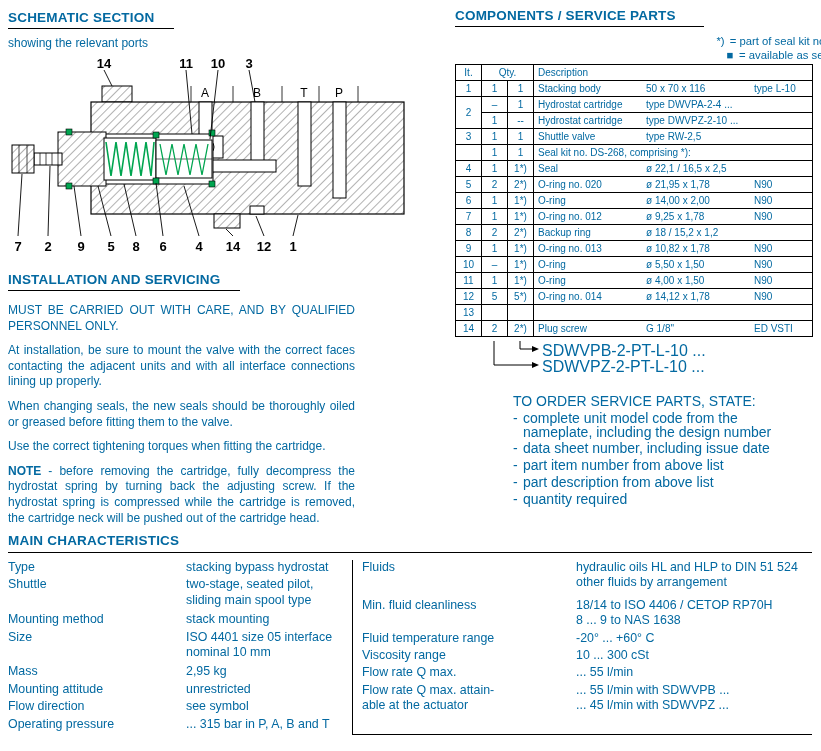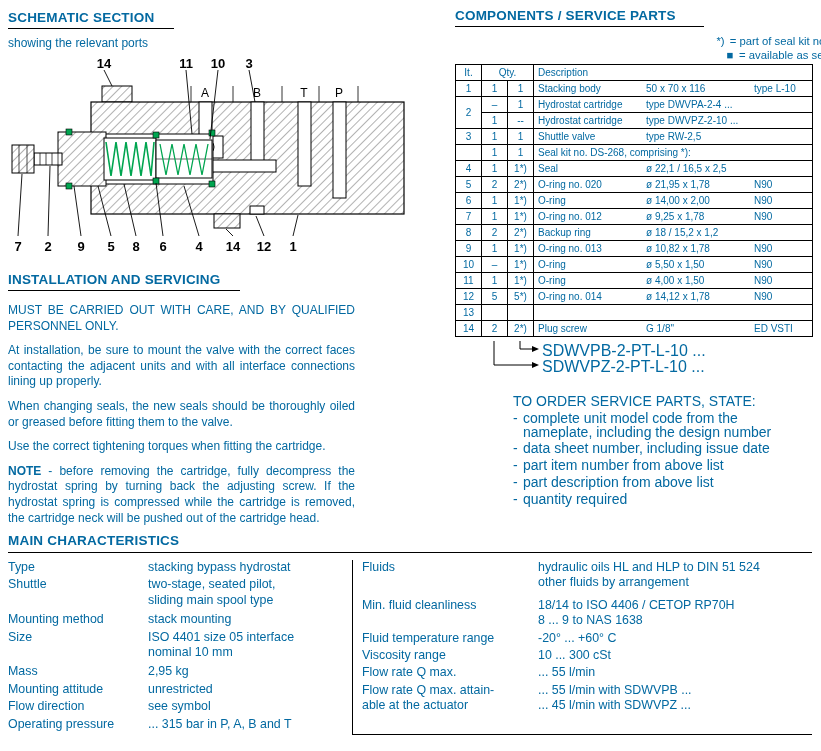--- a/index.html
+++ b/index.html
@@ -33,21 +33,21 @@
   .codes .lbl{position:absolute;left:58px;white-space:nowrap;}
   .order{margin:10px 0 2px 58px;width:285px;font-size:14px;line-height:13.8px;}
   .order .oi{display:flex;margin-top:3px;}
   .order .om{flex:0 0 10px;}
   .order .ot{flex:1;}
   
   .mc-head{position:absolute;left:8px;top:533px;width:804px;border-bottom:1.3px solid #000;
       padding-bottom:4px;font-size:13.5px;font-weight:bold;letter-spacing:.2px;}
   .mc-left{position:absolute;left:8px;top:560px;width:340px;}
   .mc-right{position:absolute;left:362px;top:560px;width:450px;}
-  .crow{display:flex;font-size:12.4px;line-height:15.4px;margin-bottom:2px;align-items:flex-start;}
+  .crow{display:flex;font-size:12.4px;line-height:15.4px;margin-bottom:2px;align-items:flex-start;gap:38px;}
   .crow.gap{margin-bottom:7px;}
   .crow.gap-s{margin-bottom:4px;}
   .clab{flex:0 0 140px;white-space:pre-line;}
   .clab.r{flex:0 0 176px;}
   .cval{flex:1;white-space:pre-line;}
   .vdiv{position:absolute;left:352px;top:560px;height:174px;width:0;border-left:1px solid #000;}
   .brule{position:absolute;left:352px;top:734px;width:460px;border-top:1.2px solid #000;}
 </style>
 </head>
 <body>

